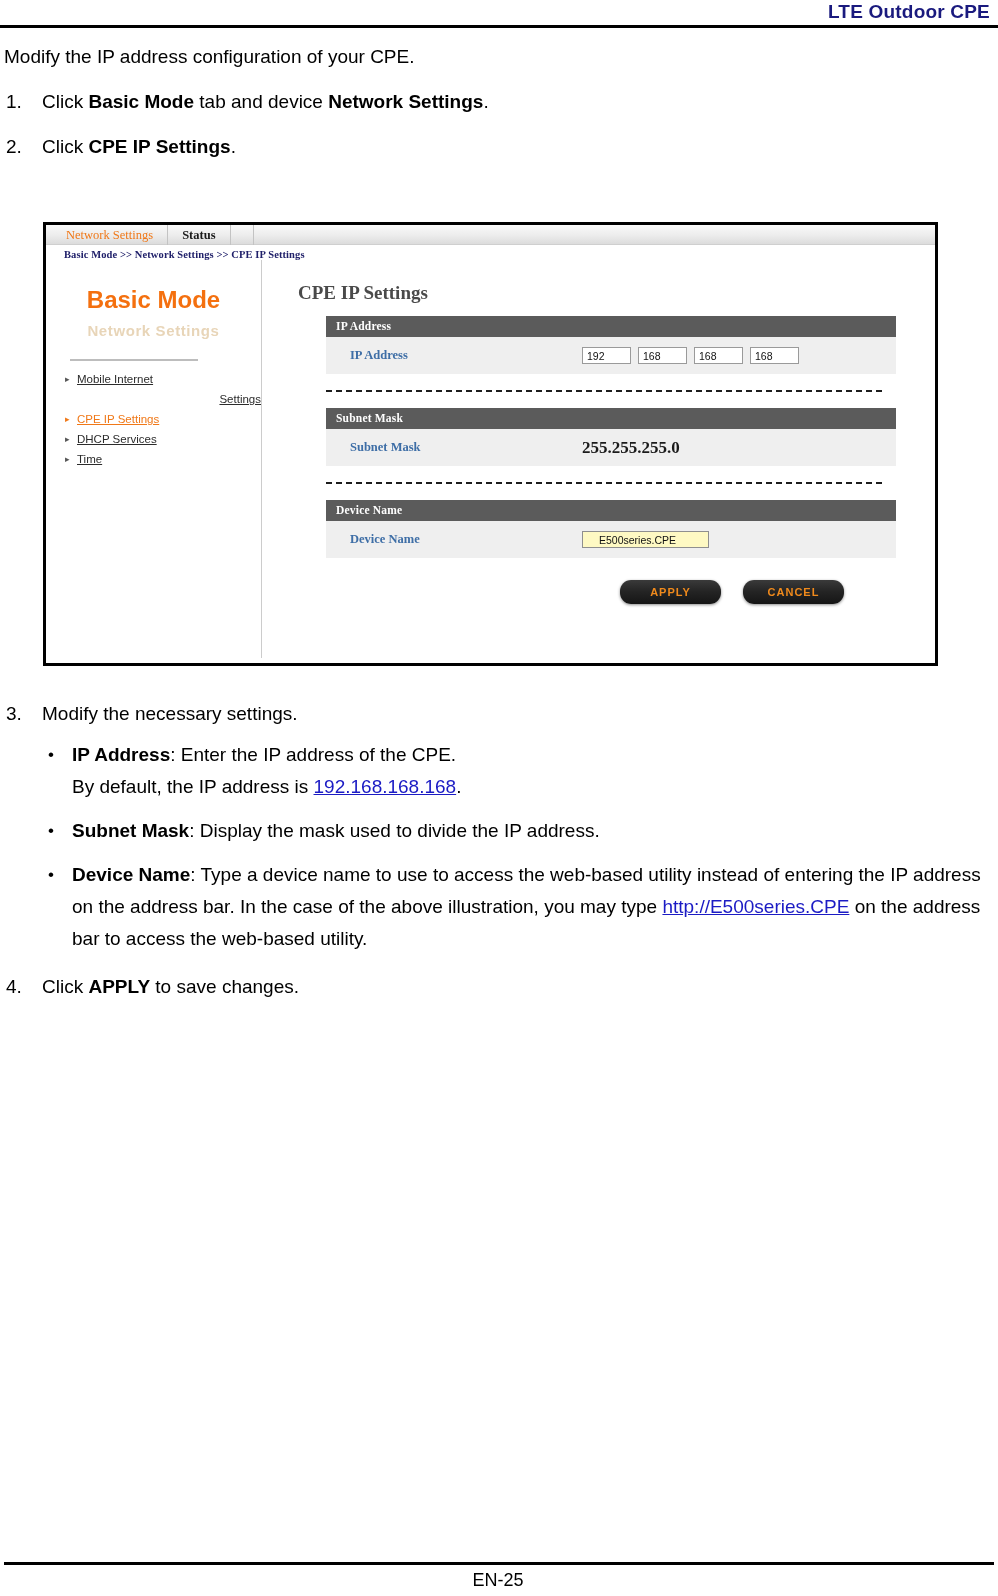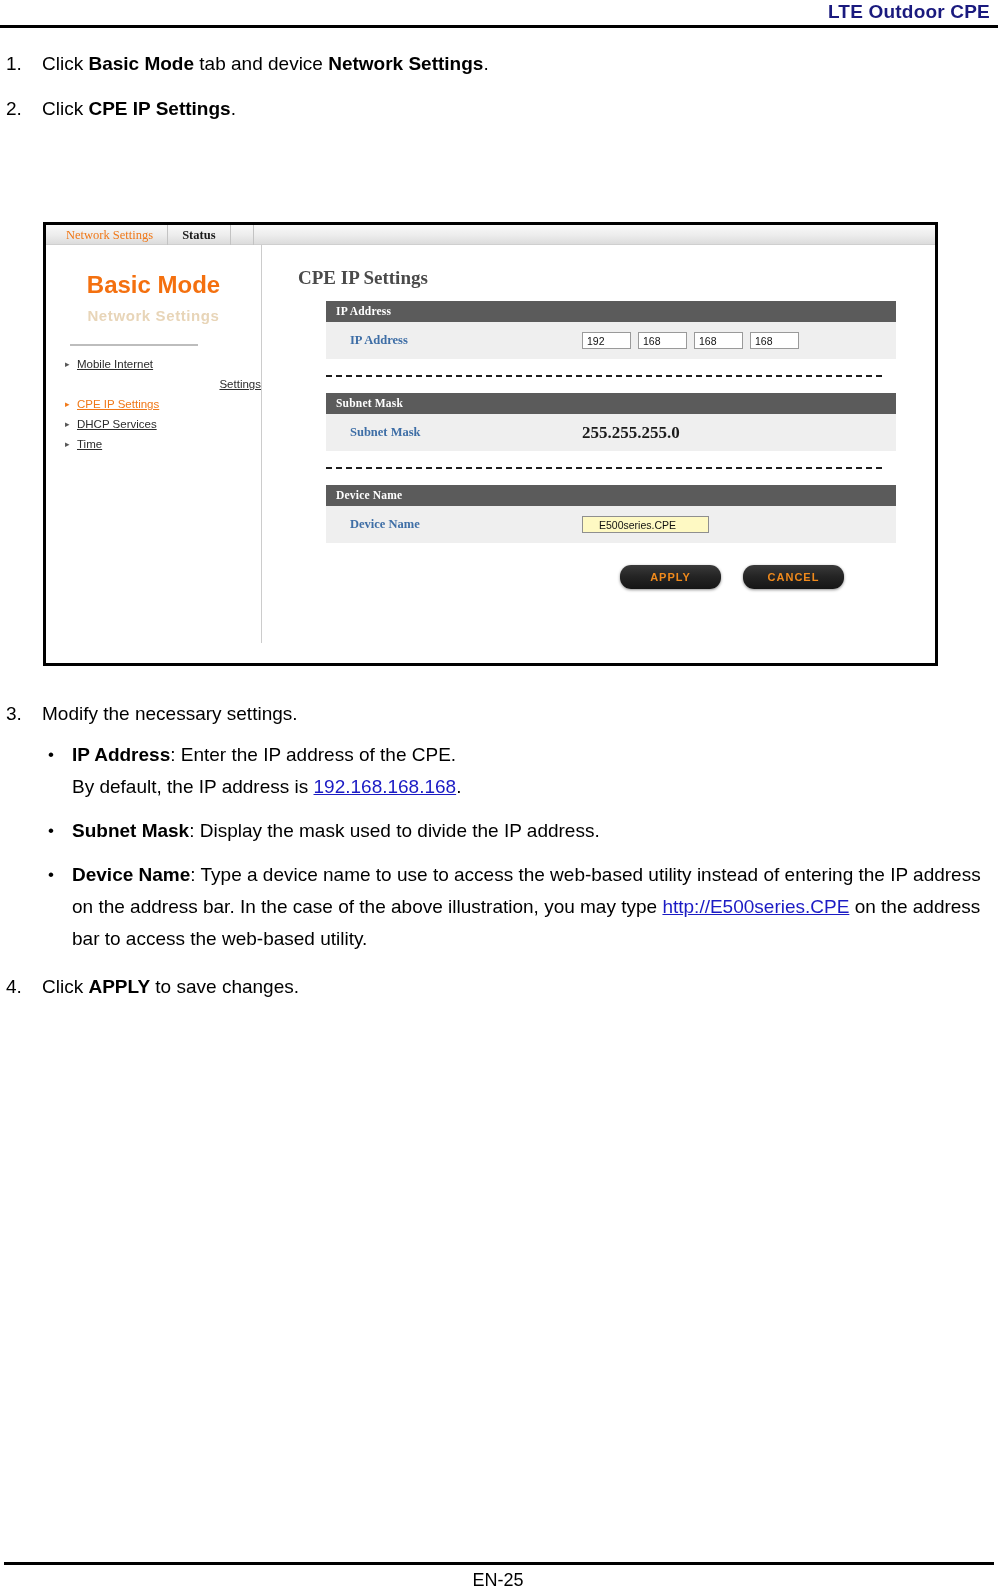--- a/index.html
+++ b/index.html
@@ -347,39 +347,41 @@
 <body>
 
 <div class="page-header">
   <span class="page-header-title">LTE Outdoor CPE</span>
 </div>
 <div class="header-rule"></div>
 
 <div class="content">
 
 
+  <p class="intro">Modify the IP address configuration of your CPE.</p>
 
   <ol class="steps">
     <li class="step">
       <span class="num">1.</span><span>Click </span><b>Basic Mode</b><span> tab and device </span><b>Network Settings</b><span>.</span>
     </li>
     <li class="step">
       <span class="num">2.</span><span>Click </span><b>CPE IP Settings</b><span>.</span>
     </li>
   </ol>
 </div>
 
 <div class="figure">
 
   <div class="ui-tabbar">
     <div class="ui-tab active">Network Settings</div>
     <div class="ui-tab inactive">Status</div>
     <div class="ui-tab-pad"></div>
   </div>
 
+  <div class="ui-breadcrumb">Basic Mode &gt;&gt; Network Settings &gt;&gt; CPE IP Settings</div>
 
   <div class="ui-body">
 
     <div class="ui-sidebar">
       <div class="ui-brand">Basic Mode</div>
       <div class="ui-brand-sub">Network Settings</div>
       <div class="ui-sep"></div>
 
       <div class="ui-menu">
         <div class="ui-menu-item">

